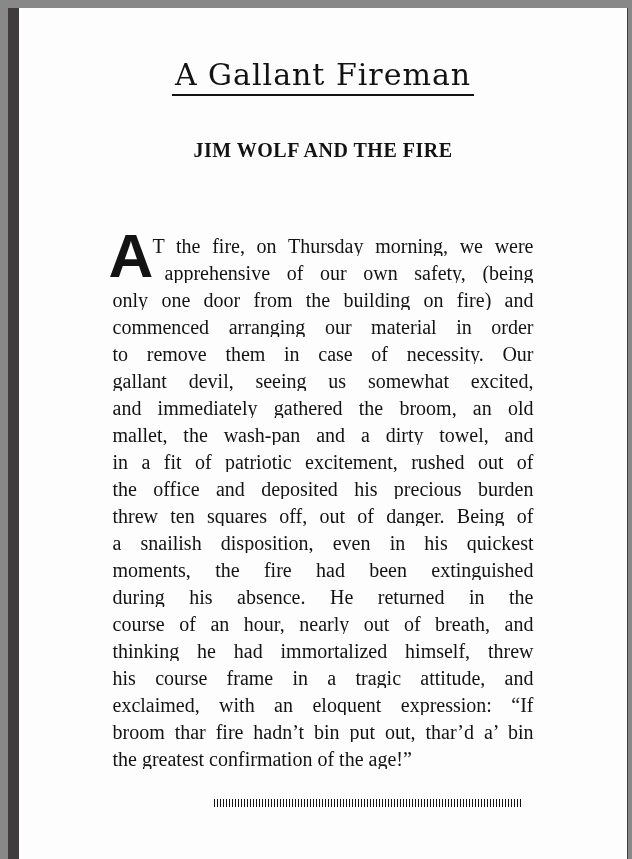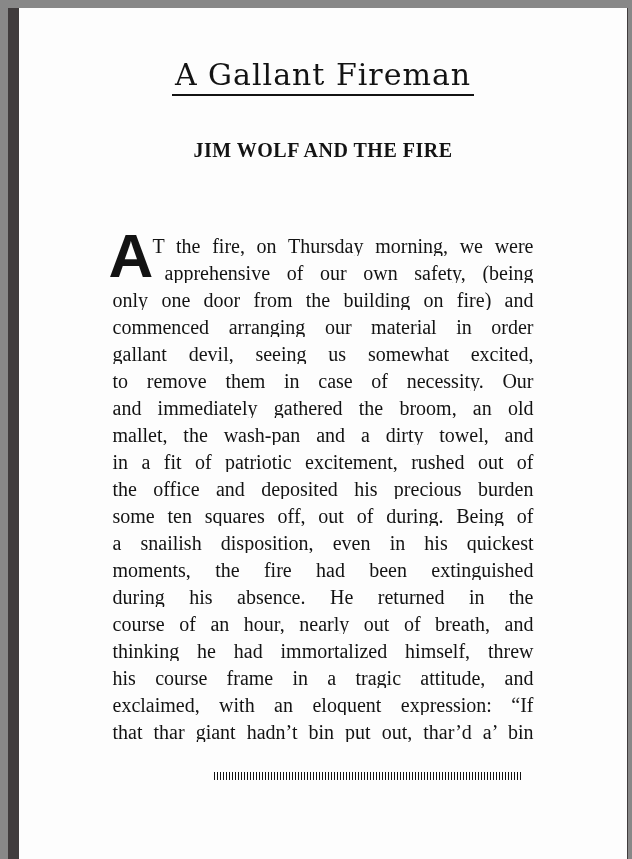--- a/index.html
+++ b/index.html
@@ -122,35 +122,36 @@
     <h2 class="subtitle">JIM WOLF AND THE FIRE</h2>
 
     <div class="column">
 
       <div class="body-text">
         <span class="drop-cap">A</span>
         <div class="body-line dc-1">T the fire, on Thursday morning, we were</div>
         <div class="body-line dc-2">apprehensive of our own safety, (being</div>
         <div class="body-line">only one door from the building on fire) and</div>
         <div class="body-line">commenced arranging our material in order</div>
+        <div class="body-line">to remove them in case of necessity. Our</div>
         <div class="body-line">gallant devil, seeing us somewhat excited,</div>
-        <div class="body-line">to remove them in case of necessity. Our</div>
         <div class="body-line">and immediately gathered the broom, an old</div>
         <div class="body-line">mallet, the wash-pan and a dirty towel, and</div>
         <div class="body-line">in a fit of patriotic excitement, rushed out of</div>
         <div class="body-line">the office and deposited his precious burden</div>
-        <div class="body-line">some ten squares off, out of during. Being of</div>
+        <div class="body-line">threw ten squares off, out of danger. Being of</div>
         <div class="body-line">a snailish disposition, even in his quickest</div>
         <div class="body-line">moments, the fire had been extinguished</div>
         <div class="body-line">during his absence. He returned in the</div>
         <div class="body-line">course of an hour, nearly out of breath, and</div>
         <div class="body-line">thinking he had immortalized himself, threw</div>
         <div class="body-line">his course frame in a tragic attitude, and</div>
         <div class="body-line">exclaimed, with an eloquent expression: “If</div>
-        <div class="body-line">that thar giant hadn’t bin put out, thar’d a’ bin</div>
+        <div class="body-line">broom thar fire hadn’t bin put out, thar’d a’ bin</div>
+        <div class="body-line last">the greatest confirmation of the age!”</div>
       </div>
 
       <div class="footer-block">
         <div class="tick-divider"></div>
       </div>
 
     </div>
   </div>
 </div>
 

